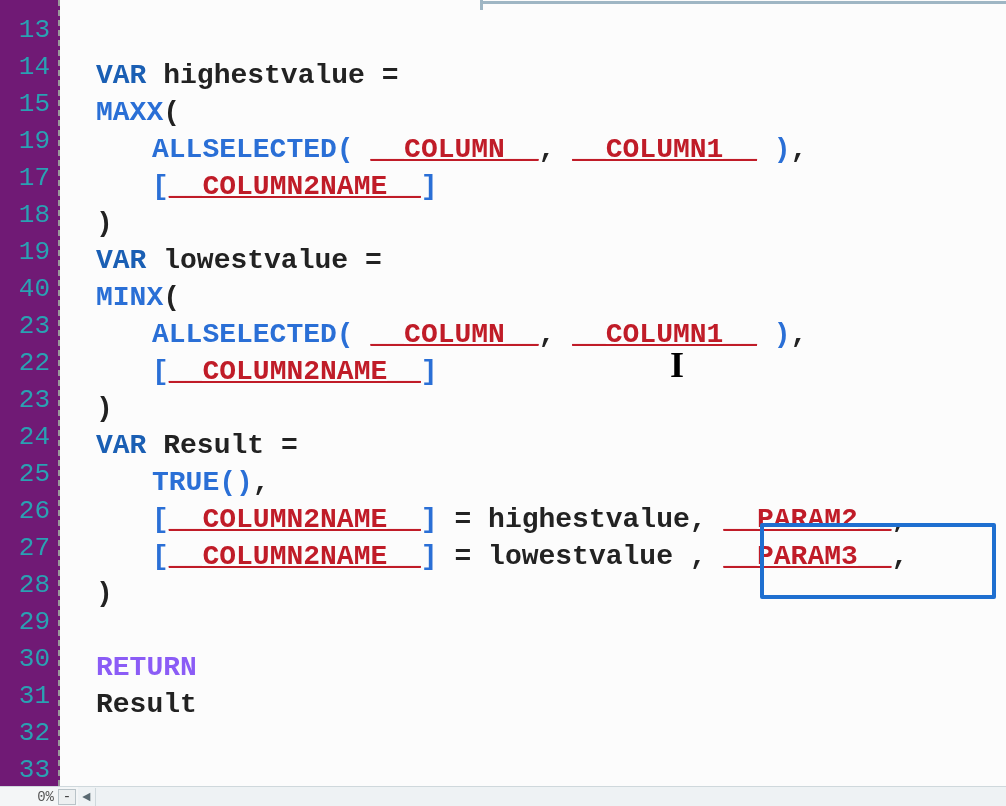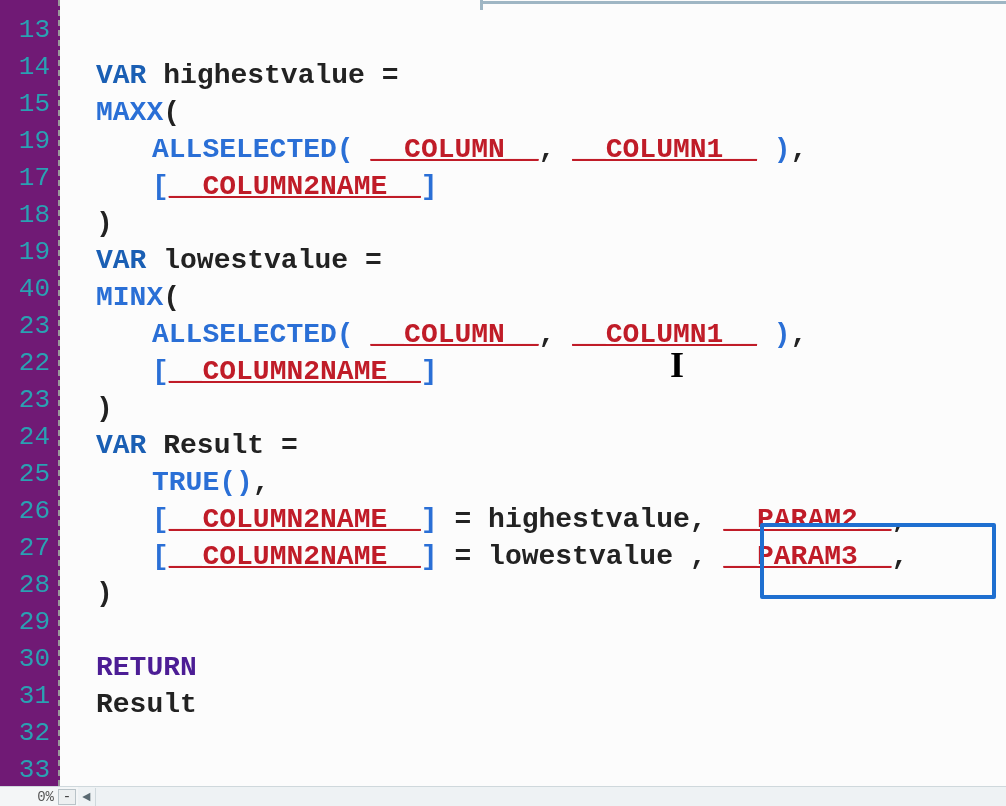--- a/index.html
+++ b/index.html
@@ -45,21 +45,21 @@
     line-height: 37px;
     height: 37px;
     white-space: pre;
     color: #222;
   }
   .ind1 { padding-left: 30px; }
   .ind2 { padding-left: 86px; }
   .kw-var   { color: #1a5fb4; }
   .kw-func  { color: #2a6fd6; }
   .kw-blank { color: #2a6fd6; }
-  .kw-ret   { color: #4c1d95; }
+  .kw-ret   { color: #8b5cf6; }
   .placeholder { color: #c01c28; text-decoration: underline; }
   .ident  { color: #222; }
   .punc   { color: #222; }
   .bracket-outer { color: #222; }
   .bracket-inner { color: #2a6fd6; }
 
   
   .top-divider {
     position: absolute;
     top: 0;

